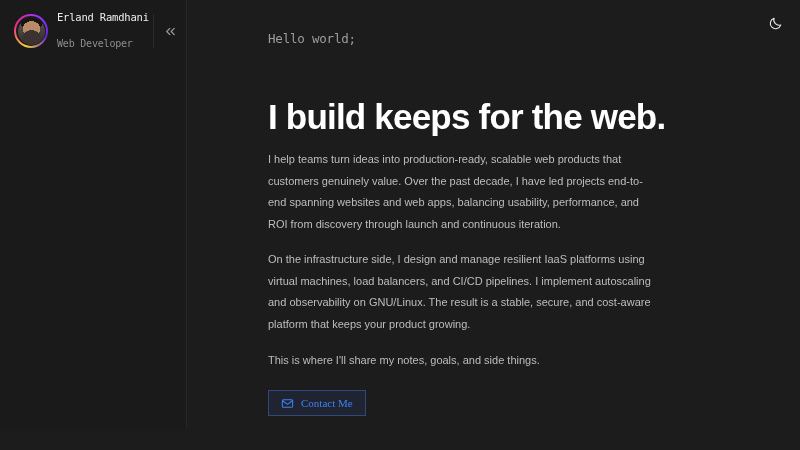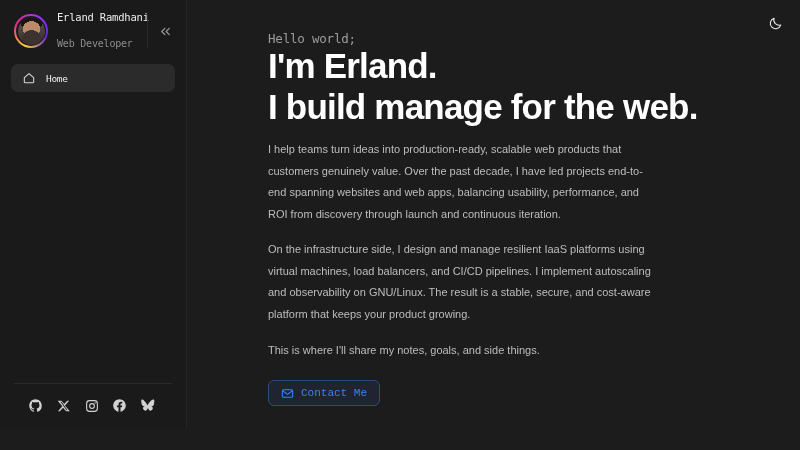--- a/index.html
+++ b/index.html
@@ -22,21 +22,21 @@
     height: 450px;
   }
 
   
   .sidebar {
     width: 187px;
     height: 429px;
     background: #1a1a1a;
     border-right: 1px solid #262626;
     display: flex;
-    flex-direction: column;
+    flex-direction: row;
     position: relative;
     flex: 0 0 187px;
   }
 
   .profile {
     display: flex;
     align-items: center;
     padding: 14px 10px 10px 14px;
     height: 58px;
   }
@@ -212,20 +212,21 @@
   .content {
     padding: 31px 0 0 81px;
     width: 100%;
   }
 
   .greeting {
     font-family: "DejaVu Sans Mono", monospace;
     font-size: 12.5px;
     color: #9d9d9d;
     letter-spacing: -0.2px;
+    margin-bottom: 10px;
   }
 
   .headline {
     font-family: "Liberation Sans", sans-serif;
     font-size: 35px;
     font-weight: bold;
     color: #ffffff;
     line-height: 1.16;
     letter-spacing: -0.8px;
     margin-bottom: 12px;
@@ -241,24 +242,24 @@
     margin-bottom: 14px;
   }
 
   .contact-btn {
     display: inline-flex;
     align-items: center;
     gap: 7px;
     height: 26px;
     padding: 0 12px;
     border: 1px solid #2c4b7c;
-    border-radius: 6px;
+    border-radius: 0;
     background: #1f2430;
     color: #3b82f6;
-    font-family: Liberation Mono, monospace;
+    font-family: Liberation Serif, serif;
     font-size: 11px;
     cursor: pointer;
     margin-top: 5px;
   }
 
   .contact-icon {
     width: 13px;
     height: 13px;
     display: flex;
     align-items: center;
@@ -363,22 +364,22 @@
           <path d="M20.5 14.3A8.6 8.6 0 0 1 9.7 3.5a8.6 8.6 0 1 0 10.8 10.8z"></path>
         </svg>
       </span>
     </div>
 
     <div class="content">
 
       <div class="greeting">Hello world;</div>
 
       <h1 class="headline">
-        <span>I'm Erland.</span><br>
-        <span>I build manage for the web.</span>
+        <br>
+        <span>I build keeps for the web.</span>
       </h1>
 
       <p class="body-p">I help teams turn ideas into production-ready, scalable web products that customers genuinely value. Over the past decade, I have led projects end-to-end spanning websites and web apps, balancing usability, performance, and ROI from discovery through launch and continuous iteration.</p>
       <p class="body-p">On the infrastructure side, I design and manage resilient IaaS platforms using virtual machines, load balancers, and CI/CD pipelines. I implement autoscaling and observability on GNU/Linux. The result is a stable, secure, and cost-aware platform that keeps your product growing.</p>
       <p class="body-p">This is where I'll share my notes, goals, and side things.</p>
 
       <button class="contact-btn">
         <span class="contact-icon">
           <svg width="13" height="13" viewBox="0 0 24 24" fill="none" stroke="currentColor" stroke-width="1.9" stroke-linecap="round" stroke-linejoin="round">
             <rect x="2.5" y="5" width="19" height="14" rx="2"></rect>

